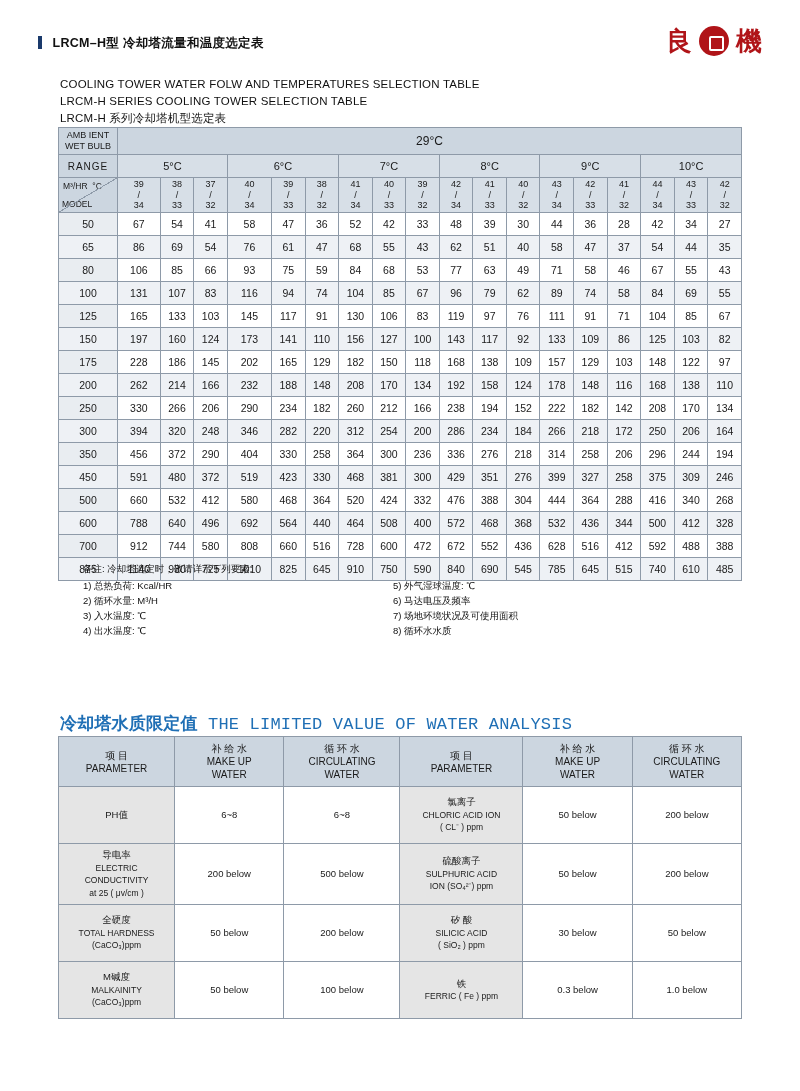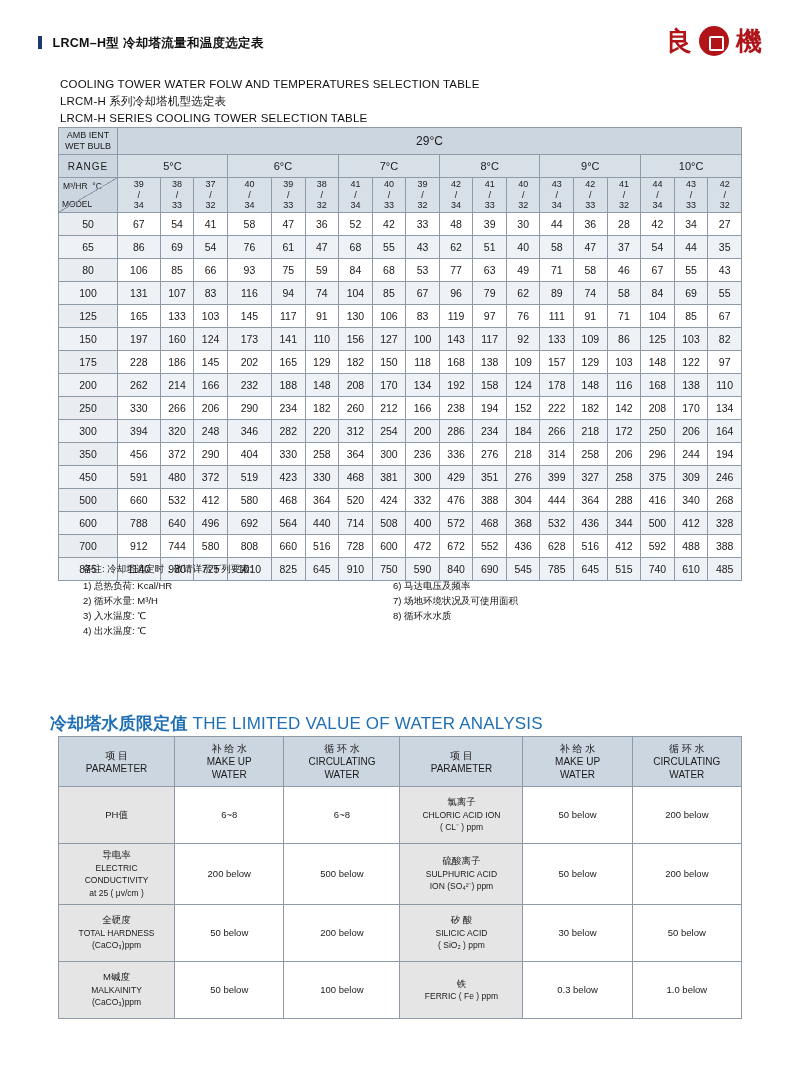--- a/index.html
+++ b/index.html
@@ -92,22 +92,22 @@
   .notes{
     position:absolute;top:561px;left:83px;width:620px;
     font-size:9.5px;line-height:15px;color:#111;
   }
   .notes .note-title{margin-bottom:2px;}
   .notes-cols{display:flex;}
   .notes-col{width:50%;}
   .notes-col div{white-space:nowrap;}
   
   .wa-title{
-    position:absolute;top:712px;left:50px;
-    font-size:17px;color:#1f6fb5;font-weight:bold;letter-spacing:.2px;
+    position:absolute;top:712px;left:60px;
+    font-size:17px;color:#1f6fb5;font-weight:bold;letter-spacing:.2px;font-family:Liberation Mono, monospace;
   }
   .wa-title .en{font-weight:normal;font-size:17px;}
   .wa-wrap{position:absolute;top:736px;left:58px;width:684px;}
   table.wa{
     border-collapse:collapse;width:684px;font-size:9.5px;
   }
   table.wa td{
     border:1px solid #8e9aa8;text-align:center;vertical-align:middle;
     padding:5px 2px;line-height:12.5px;
   }
@@ -125,22 +125,22 @@
     <span class="hdr-title">LRCM–H型  冷却塔流量和温度选定表</span>
     <div class="logo">
       <span class="logo-ch">良</span>
       <span class="logo-mark"></span>
       <span class="logo-ch">機</span>
     </div>
   </div>
 
   <div class="subtitles">
     <div>COOLING TOWER WATER FOLW AND TEMPERATURES SELECTION TABLE</div>
+    <div>LRCM-H SERIES COOLING TOWER SELECTION TABLE</div>
     <div>LRCM-H 系列冷却塔机型选定表</div>
-    <div>LRCM-H SERIES COOLING TOWER SELECTION TABLE</div>
   </div>
 
   <div class="tbl-wrap">
     <table class="main">
       <tbody id="main-tbody">
           <tr>
             <td class="hdr-cell wb-left" style="width:58px;height:26px;margin-top:34px;">
               <div>AMB IENT</div>
               <div>WET BULB</div>
             </td>
@@ -525,21 +525,21 @@
             <td class="val">268</td>
           </tr>
           <tr class="band">
             <td class="rowlabel model">600</td>
             <td class="val">788</td>
             <td class="val">640</td>
             <td class="val">496</td>
             <td class="val">692</td>
             <td class="val">564</td>
             <td class="val">440</td>
-            <td class="val">714</td>
+            <td class="val">464</td>
             <td class="val">508</td>
             <td class="val">400</td>
             <td class="val">572</td>
             <td class="val">468</td>
             <td class="val">368</td>
             <td class="val">532</td>
             <td class="val">436</td>
             <td class="val">344</td>
             <td class="val">500</td>
             <td class="val">412</td>
@@ -594,20 +594,21 @@
   <div class="notes">
     <div class="note-title">备注:  冷却塔选定时，敬请详示下列要素:</div>
     <div class="notes-cols">
       <div class="notes-col">
         <div>1) 总热负荷: Kcal/HR</div>
         <div>2) 循环水量: M³/H</div>
         <div>3) 入水温度: ℃</div>
         <div>4) 出水温度: ℃</div>
       </div>
       <div class="notes-col">
+        <div>5) 外气湿球温度: ℃</div>
         <div>6) 马达电压及频率</div>
         <div>7) 场地环境状况及可使用面积</div>
         <div>8) 循环水水质</div>
       </div>
     </div>
   </div>
 
   <div class="wa-title">
     <span>冷却塔水质限定值</span>
     <span class="en">THE LIMITED VALUE OF WATER ANALYSIS</span>

